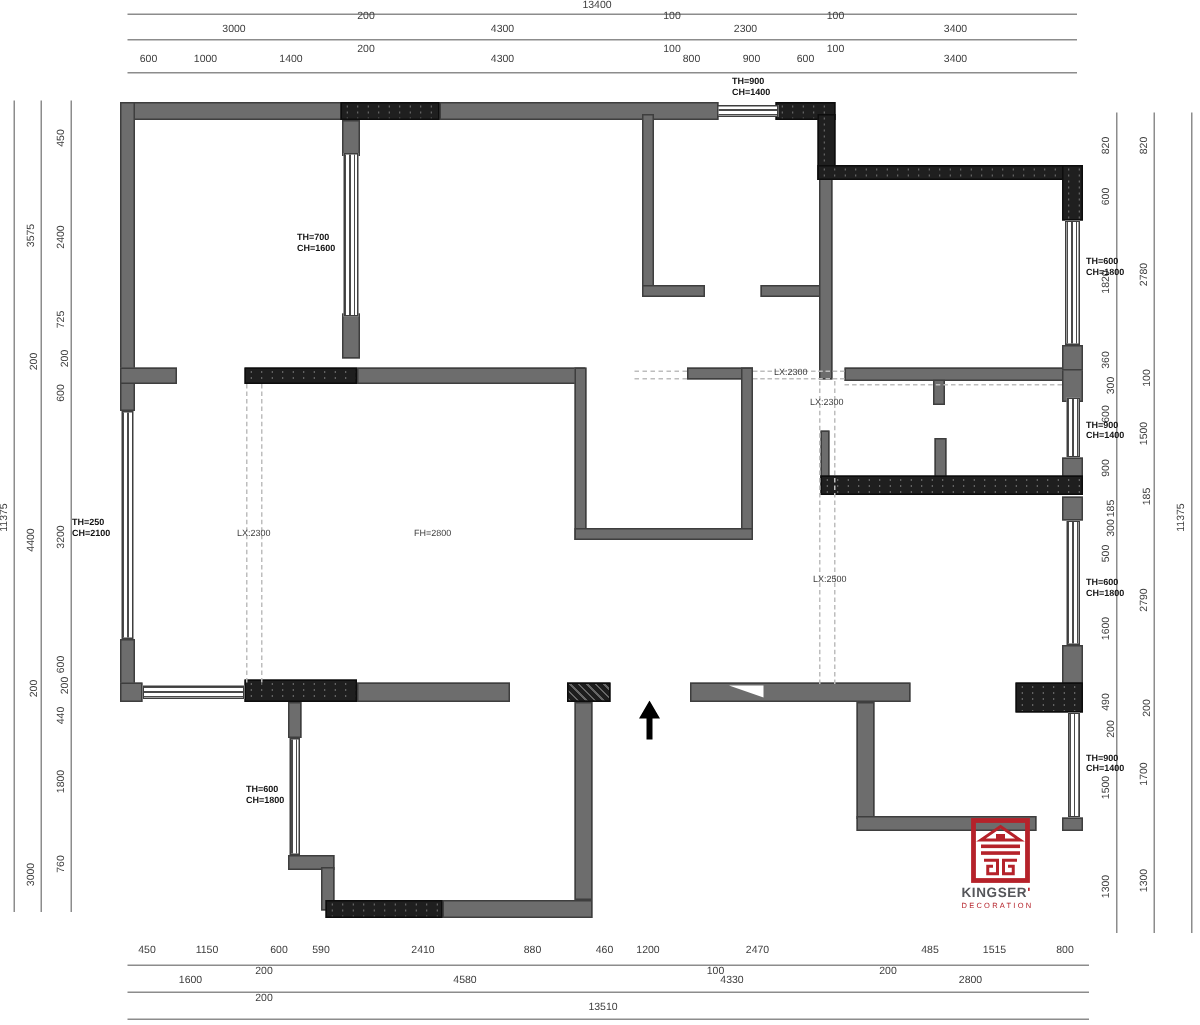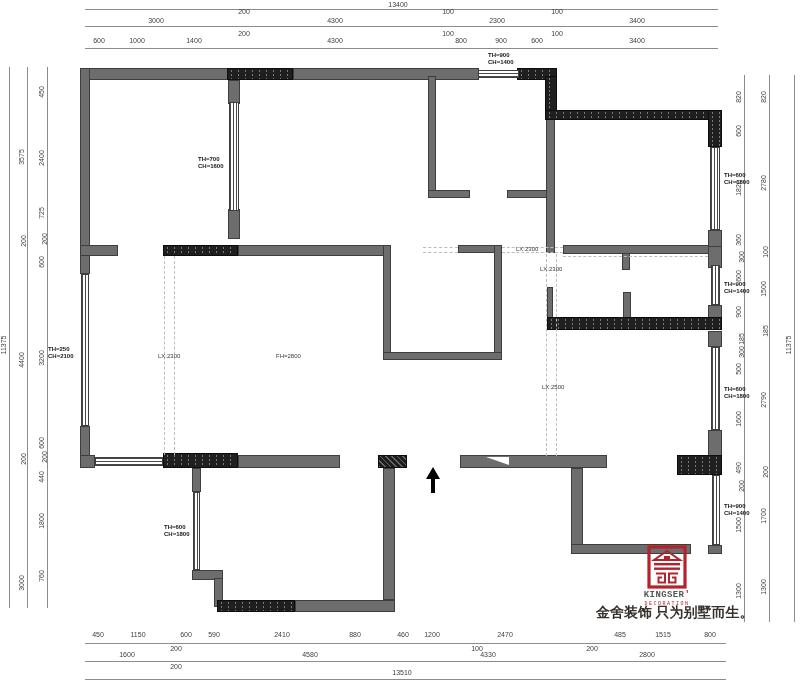--- a/index.html
+++ b/index.html
@@ -26,21 +26,21 @@
             transform:translate(-50%,-50%);}
   .dimlabel.rot{transform:translate(-50%,-50%) rotate(-90deg);}
   .ann{position:absolute;font-size:6px;line-height:7px;font-weight:bold;color:#141414;white-space:pre;}
   .beam{position:absolute;font-size:6px;line-height:7px;color:#3d3d3d;white-space:nowrap;}
   
   .door{position:absolute;left:486px;top:457px;width:0;height:0;
         border-bottom:8px solid transparent;border-right:23px solid #ffffff;}
   
   .north{position:absolute;left:424px;top:467px;}
   
-  .logo{position:absolute;left:641px;top:545px;width:52px;text-align:center;font-family:Liberation Mono, monospace;}
+  .logo{position:absolute;left:641px;top:545px;width:52px;}
   .seal{width:40px;height:44px;display:block;margin:0 auto;}
   .brand{font-size:9px;font-weight:bold;color:#55565a;letter-spacing:.4px;margin-top:1px;}
   .brand .mark{color:#b5222a;}
   .sub{font-size:5px;color:#b5222a;letter-spacing:1.5px;margin-top:1px;}
   .slogan{position:absolute;left:596px;top:604px;font-family:"Liberation Serif",serif;
           font-size:14px;font-weight:bold;color:#36312c;white-space:nowrap;}
 </style>
 </head>
 <body>
 
@@ -249,14 +249,13 @@
       <rect x="17" y="11" width="6" height="4" fill="#b5222a"></rect>
       <rect x="7" y="18" width="26" height="2.4" fill="#b5222a"></rect>
       <rect x="7" y="22.5" width="26" height="2.4" fill="#b5222a"></rect>
       <path d="M9 28.5 h9 v9 h-6.5 v-5 h3.5" fill="none" stroke="#b5222a" stroke-width="2"></path>
       <path d="M31 28.5 h-9 v9 h6.5 v-5 h-3.5" fill="none" stroke="#b5222a" stroke-width="2"></path>
     </svg>
     <div class="brand"><span>KINGSER</span><span class="mark">'</span></div>
     <div class="sub">DECORATION</div>
   </div>
 
-  <div class="slogan">金舍装饰 只为别墅而生。</div>
 </div>
 
 </body></html>

